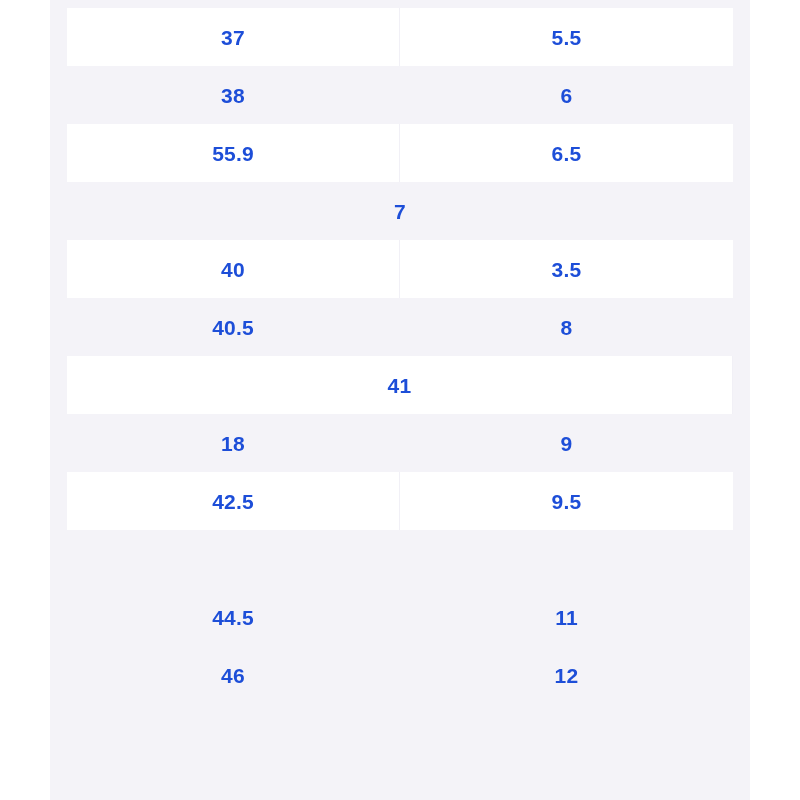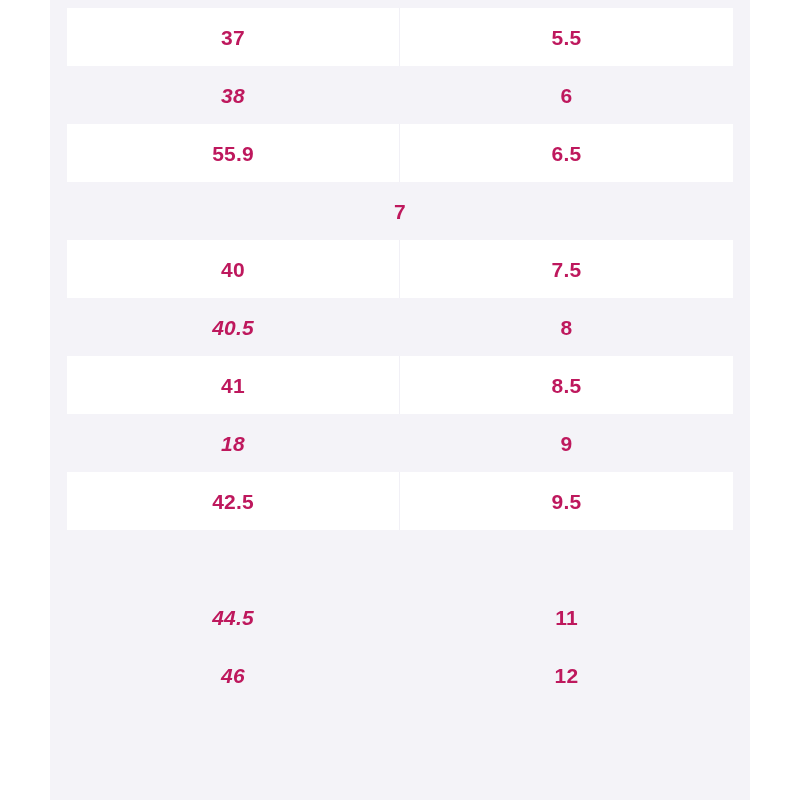--- a/index.html
+++ b/index.html
@@ -68,21 +68,21 @@
   }
 
   .cell {
     flex: 1 1 50%;
     display: flex;
     align-items: center;
     justify-content: center;
     box-sizing: border-box;
     font-size: 21px;
     font-weight: bold;
-    color: #be185d;
+    color: #1d4ed8;
     letter-spacing: 0.2px;
     line-height: 1;
     user-select: none;
   }
 
   
   .row.light .cell {
     background: #ffffff;
   }
 
@@ -90,21 +90,20 @@
     background: transparent;
   }
 
   
   .row.light .cell.col-left {
     border-right: 1px solid #f1f0f6;
   }
 
   .row.shade .cell.col-left {
     border-right: 1px solid transparent;
-    font-style: italic;
   }
 </style>
 </head>
 <body>
 
 <div id="page">
 
   <div id="size-table">
 
     <div id="rows">
@@ -118,29 +117,28 @@
         </div>
         <div class="row light">
           <div class="cell col-left">55.9</div>
           <div class="cell col-right">6.5</div>
         </div>
         <div class="row shade">
           <div class="cell col-right">7</div>
         </div>
         <div class="row light">
           <div class="cell col-left">40</div>
-          <div class="cell col-right">7.5</div>
+          <div class="cell col-right">3.5</div>
         </div>
         <div class="row shade">
           <div class="cell col-left">40.5</div>
           <div class="cell col-right">8</div>
         </div>
         <div class="row light">
           <div class="cell col-left">41</div>
-          <div class="cell col-right">8.5</div>
         </div>
         <div class="row shade">
           <div class="cell col-left">18</div>
           <div class="cell col-right">9</div>
         </div>
         <div class="row light">
           <div class="cell col-left">42.5</div>
           <div class="cell col-right">9.5</div>
         </div>
         <div class="row light">

